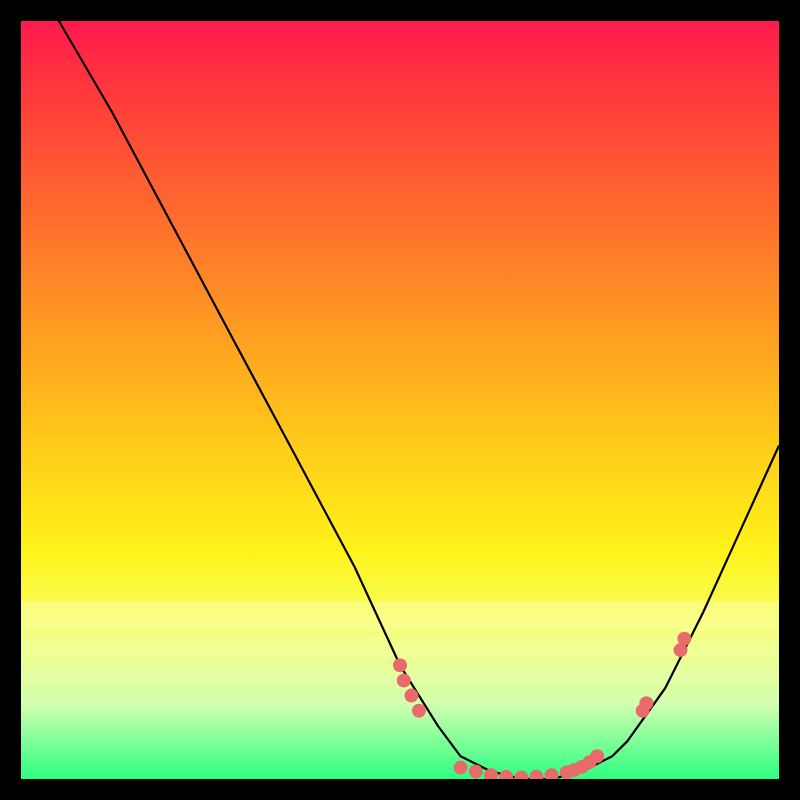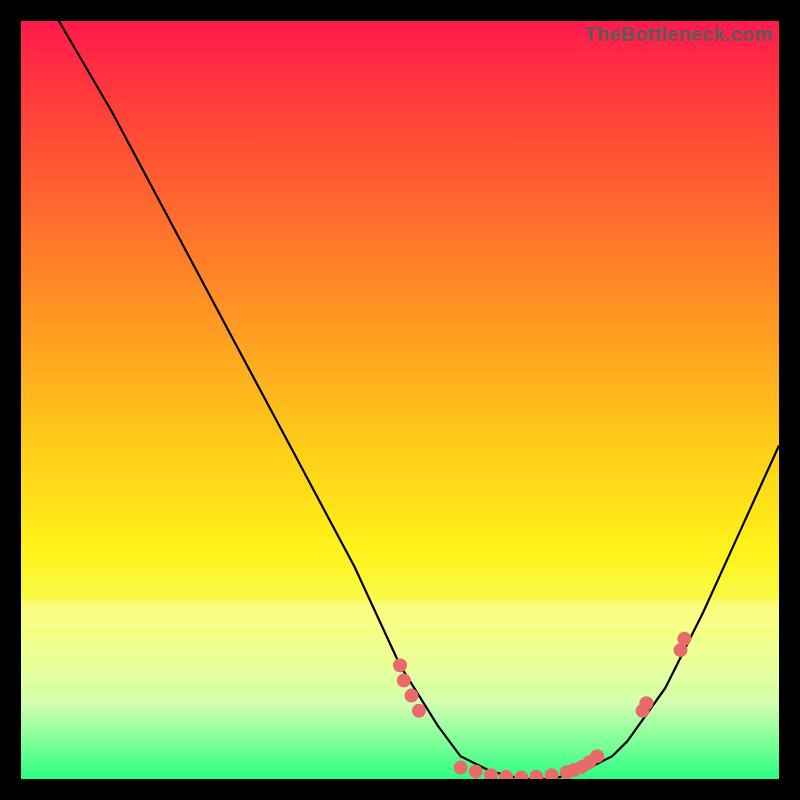--- a/index.html
+++ b/index.html
@@ -82,15 +82,14 @@
           <circle cx="560.9" cy="745.9" r="7" fill="#e86a6a"></circle>
           <circle cx="568.5" cy="741.3" r="7" fill="#e86a6a"></circle>
           <circle cx="576.1" cy="735.3" r="7" fill="#e86a6a"></circle>
           <circle cx="621.6" cy="689.8" r="7" fill="#e86a6a"></circle>
           <circle cx="625.4" cy="682.2" r="7" fill="#e86a6a"></circle>
           <circle cx="659.5" cy="629.1" r="7" fill="#e86a6a"></circle>
           <circle cx="663.3" cy="617.8" r="7" fill="#e86a6a"></circle>
         </g>
     </svg>
 
-    <div class="watermark">TheBottleneck.com</div>
   </div>
 </div>
 
 </body></html>

